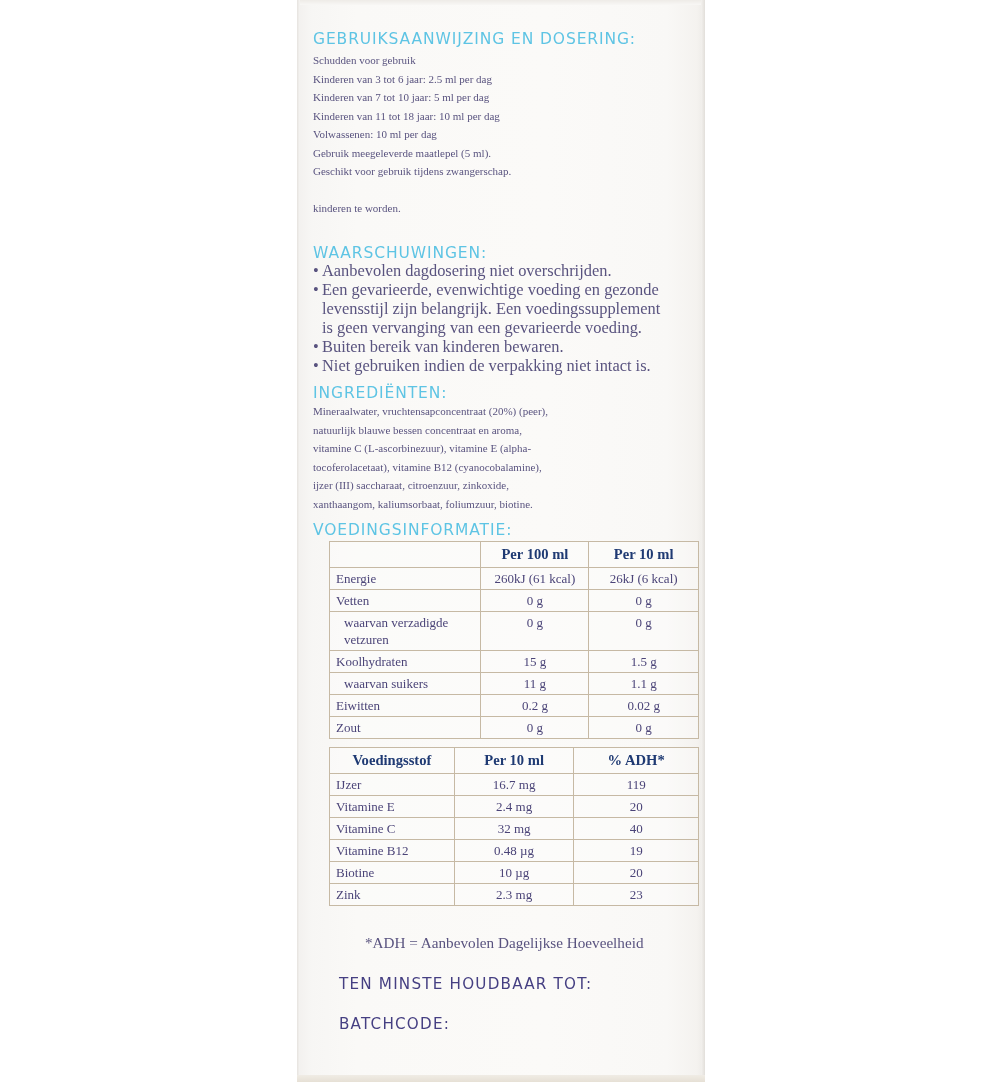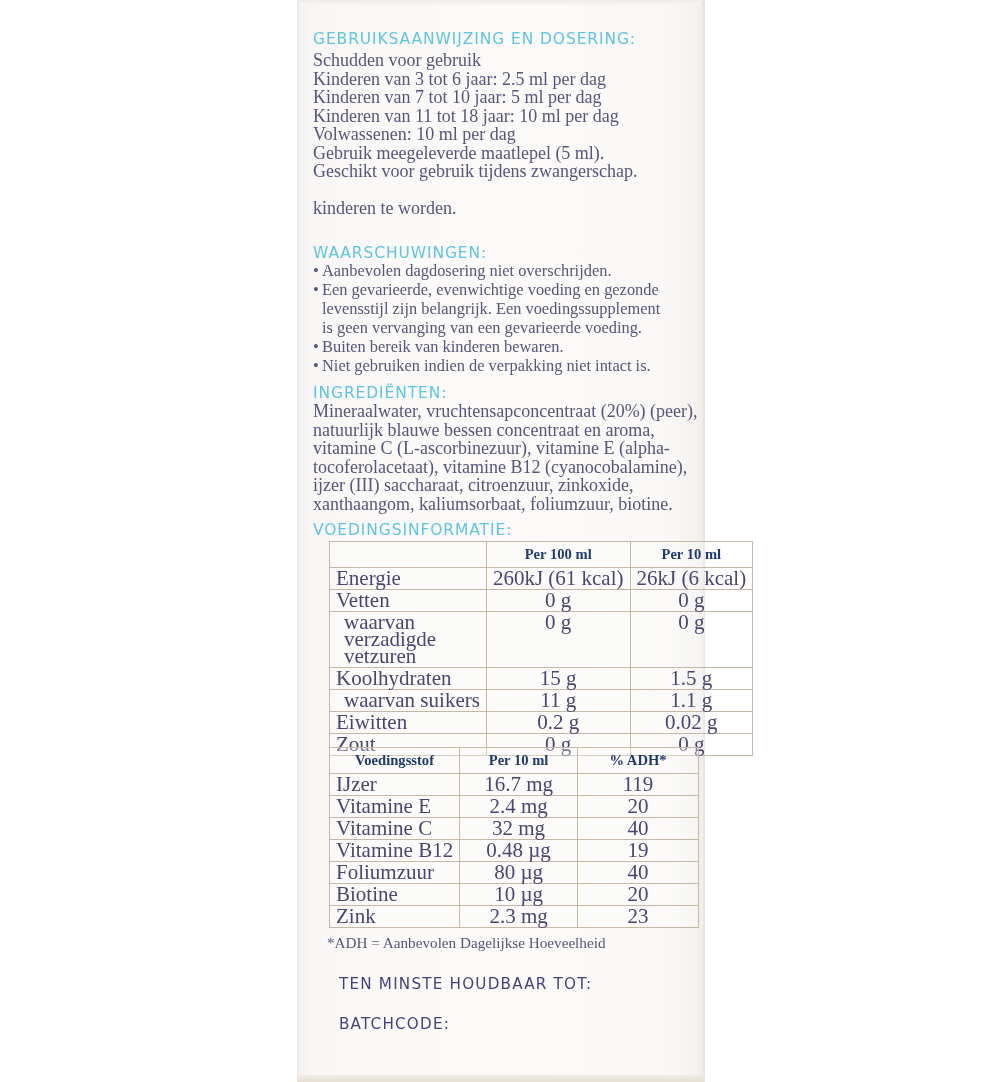--- a/index.html
+++ b/index.html
@@ -63,21 +63,21 @@
     color: #5EC4E4;
     font-size: 15.5px;
     letter-spacing: 0.9px;
     font-weight: 400;
     white-space: nowrap;
   }
 
   .body-line {
     font-family: "Liberation Serif", "DejaVu Serif", serif;
     color: #59537F;
-    font-size: 18px;
+    font-size: 11px;
     line-height: 18.8px;
     white-space: nowrap;
   }
 
   .bullet-row {
     display: flex;
     font-family: "Liberation Serif", "DejaVu Serif", serif;
     color: #59537F;
     font-size: 16.4px;
     line-height: 18.8px;
@@ -92,21 +92,21 @@
   table.nut {
     position: absolute;
     border-collapse: collapse;
     font-family: "Liberation Serif", "DejaVu Serif", serif;
     color: #463F73;
     background: rgba(255,255,255,0.30);
   }
   table.nut td, table.nut th {
     border: 1px solid #C6B9A4;
     font-weight: normal;
-    font-size: 21px;
+    font-size: 13px;
     padding: 2px 6px;
     line-height: 17px;
     color: #4B4478;
   }
   table.nut th {
     font-weight: bold;
     color: #1F3A73;
     font-size: 14.6px;
     text-align: center;
     padding: 4px 6px;
@@ -268,37 +268,32 @@
             <td class="lbl">Vitamine C</td>
             <td class="val">32 mg</td>
             <td class="val">40</td>
           </tr>
           <tr>
             <td class="lbl">Vitamine B12</td>
             <td class="val">0.48 µg</td>
             <td class="val">19</td>
           </tr>
           <tr>
-            <td class="lbl">Foliumzuur</td>
-            <td class="val">80 µg</td>
-            <td class="val">40</td>
-          </tr>
-          <tr>
             <td class="lbl">Biotine</td>
             <td class="val">10 µg</td>
             <td class="val">20</td>
           </tr>
           <tr>
             <td class="lbl">Zink</td>
             <td class="val">2.3 mg</td>
             <td class="val">23</td>
           </tr>
         </tbody>
       </table>
 
-      <div class="foot-note" style="top:934px;">*ADH = Aanbevolen Dagelijkse Hoeveelheid</div>
+      <div class="foot-note" style="top:934px;margin-left:38px;">*ADH = Aanbevolen Dagelijkse Hoeveelheid</div>
 
       <div class="stamp-line" style="top:975px;">TEN MINSTE HOUDBAAR TOT:</div>
       <div class="stamp-line" style="top:1015px;">BATCHCODE:</div>
 
     </div>
   </div>
 </div>
 
 </body></html>

